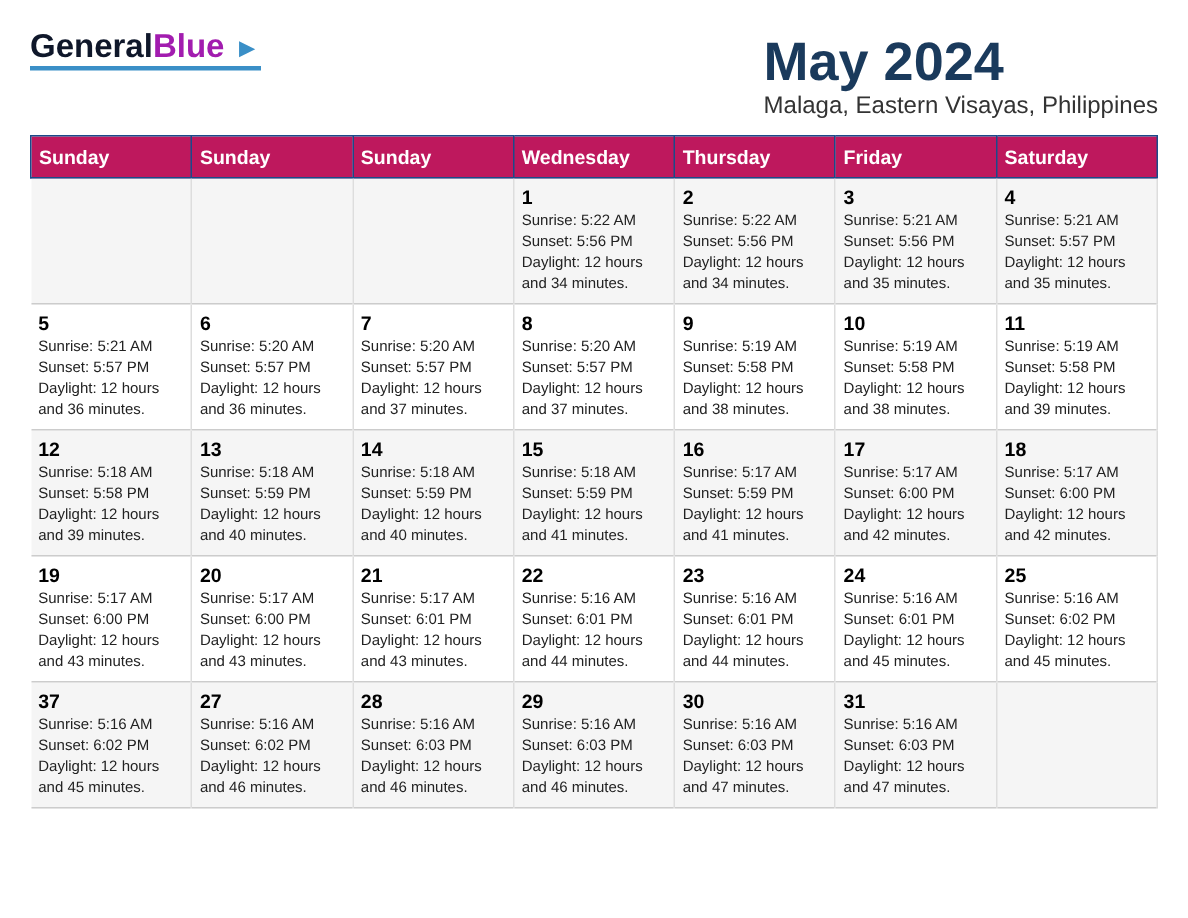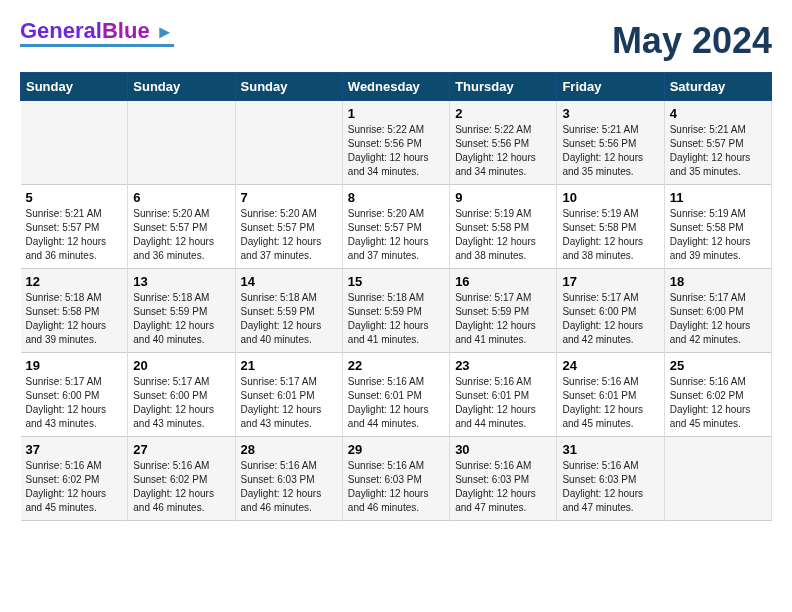--- a/index.html
+++ b/index.html
@@ -21,21 +21,21 @@
       flex-direction: column;
       align-items: flex-start;
     }
     .logo-text {
       font-size: 22px;
       font-weight: bold;
       color: #1a3a5c;
       line-height: 1;
     }
     .logo-text span {
-      color: #6d28d9;
+      color: #0f172a;
     }
     .logo-underline {
       width: 100%;
       height: 3px;
       background: #3a8fc7;
       margin-top: 2px;
     }
     .title-block {
       text-align: left;
     }
@@ -48,21 +48,21 @@
       font-size: 16px;
       color: #333;
       font-weight: normal;
     }
     table {
       width: 100%;
       border-collapse: collapse;
       font-size: 11px;
     }
     thead tr th {
-      background: #0c4a6e;
+      background: #be185d;
       color: #fff;
       text-align: left;
       padding: 6px 5px;
       font-size: 13px;
       font-weight: bold;
       border: 1px solid #1a4a8a;
     }
     tbody tr {
       border-bottom: 1px solid #ccc;
     }
@@ -97,20 +97,21 @@
 <div class="header-area">
   <div class="logo">
     <div class="logo-text">
       <span>General</span><span style="color:#a21caf">Blue</span>
       <span style="color:#3a8fc7; font-size:18px;">►</span>
     </div>
     <div class="logo-underline"></div>
   </div>
   <div class="title-block">
     <div class="cal-title">May 2024</div>
+    <div class="cal-subtitle">Malaga, Eastern Visayas, Philippines</div>
   </div>
 </div>
 
 <table>
   <thead>
     <tr>
     <th>Sunday</th>
         <th>Sunday</th>
         <th>Sunday</th>
         <th>Wednesday</th>

